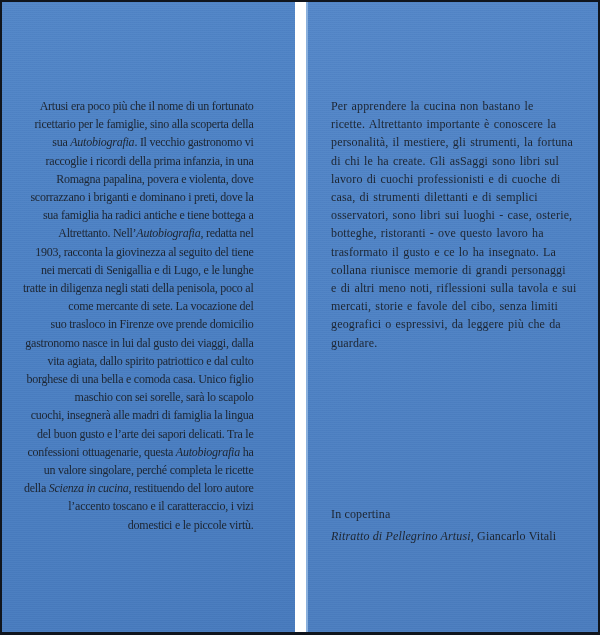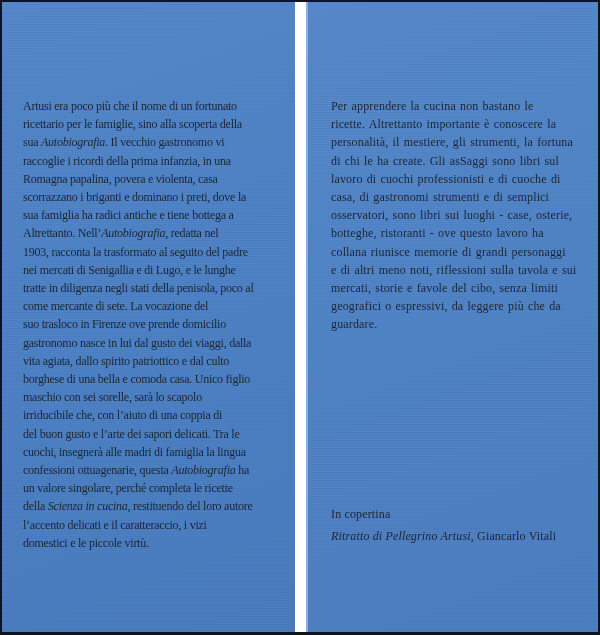--- a/index.html
+++ b/index.html
@@ -21,20 +21,21 @@
   .panel {
     position: absolute;
     top: 0;
     bottom: 0;
   }
   .panel-left {
     left: 0;
     width: 293px;
     background: linear-gradient(160deg, #5286c8 0%, #4b80c4 45%, #477abd 100%);
     border-right: 1px solid #3d72b6;
+    text-align: right;
   }
   .panel-right {
     left: 304px;
     right: 0;
     background: linear-gradient(160deg, #5487c9 0%, #4e82c5 45%, #4a7cbe 100%);
     border-left: 2px solid #8ab0dd;
   }
   
   .panel::after {
     content: "";
@@ -90,56 +91,56 @@
 <body>
 
 <div class="scan">
 
   <div class="panel panel-left" style="background-color: rgb(75, 128, 196);">
     <div class="textblock left-text">
         <div class="line"><span>Artusi era poco più che il nome di un fortunato</span></div>
         <div class="line"><span>ricettario per le famiglie, sino alla scoperta della</span></div>
         <div class="line"><span>sua </span><i>Autobiografia</i><span>. Il vecchio gastronomo vi</span></div>
         <div class="line"><span>raccoglie i ricordi della prima infanzia, in una</span></div>
-        <div class="line"><span>Romagna papalina, povera e violenta, casa</span></div>
+        <div class="line"><span>Romagna papalina, povera e violenta, dove</span></div>
         <div class="line"><span>scorrazzano i briganti e dominano i preti, dove la</span></div>
         <div class="line"><span>sua famiglia ha radici antiche e tiene bottega a</span></div>
         <div class="line"><span>Altrettanto. Nell’</span><i>Autobiografia</i><span>, redatta nel</span></div>
-        <div class="line"><span>1903, racconta la trasformato al seguito del padre</span></div>
+        <div class="line"><span>1903, racconta la giovinezza al seguito del tiene</span></div>
         <div class="line"><span>nei mercati di Senigallia e di Lugo, e le lunghe</span></div>
         <div class="line"><span>tratte in diligenza negli stati della penisola, poco al</span></div>
         <div class="line"><span>come mercante di sete. La vocazione del</span></div>
         <div class="line"><span>suo trasloco in Firenze ove prende domicilio</span></div>
         <div class="line"><span>gastronomo nasce in lui dal gusto dei viaggi, dalla</span></div>
         <div class="line"><span>vita agiata, dallo spirito patriottico e dal culto</span></div>
         <div class="line"><span>borghese di una bella e comoda casa. Unico figlio</span></div>
         <div class="line"><span>maschio con sei sorelle, sarà lo scapolo</span></div>
-        <div class="line"><span>irriducibile che, con l’aiuto di una coppia di</span></div>
+        <div class="line"><span>cuochi, insegnerà alle madri di famiglia la lingua</span></div>
         <div class="line"><span>del buon gusto e l’arte dei sapori delicati. Tra le</span></div>
-        <div class="line"><span>cuochi, insegnerà alle madri di famiglia la lingua</span></div>
         <div class="line"><span>confessioni ottuagenarie, questa </span><i>Autobiografia</i><span> ha</span></div>
         <div class="line"><span>un valore singolare, perché completa le ricette</span></div>
         <div class="line"><span>della </span><i>Scienza in cucina</i><span>, restituendo del loro autore</span></div>
-        <div class="line"><span>l’accento delicati e il caratteraccio, i vizi</span></div>
+        <div class="line"><span>l’accento toscano e il caratteraccio, i vizi</span></div>
         <div class="line"><span>domestici e le piccole virtù.</span></div>
       </div>
   </div>
 
   <div class="gutter"></div>
 
   <div class="panel panel-right" style="background-color: rgb(78, 130, 197);">
     <div class="textblock right-text">
         <div class="line"><span>Per apprendere la cucina non bastano le</span></div>
         <div class="line"><span>ricette. Altrettanto importante è conoscere la</span></div>
         <div class="line"><span>personalità, il mestiere, gli strumenti, la fortuna</span></div>
         <div class="line"><span>di chi le ha create. Gli asSaggi sono libri sul</span></div>
         <div class="line"><span>lavoro di cuochi professionisti e di cuoche di</span></div>
-        <div class="line"><span>casa, di gastronomi strumenti e di semplici</span></div>
+        <div class="line"><span>casa, di strumenti dilettanti e di semplici</span></div>
         <div class="line"><span>osservatori, sono libri sui luoghi - case, osterie,</span></div>
         <div class="line"><span>botteghe, ristoranti - ove questo lavoro ha</span></div>
+        <div class="line"><span>trasformato il gusto e ce lo ha insegnato. La</span></div>
         <div class="line"><span>collana riunisce memorie di grandi personaggi</span></div>
         <div class="line"><span>e di altri meno noti, riflessioni sulla tavola e sui</span></div>
         <div class="line"><span>mercati, storie e favole del cibo, senza limiti</span></div>
         <div class="line"><span>geografici o espressivi, da leggere più che da</span></div>
         <div class="line"><span>guardare.</span></div>
       </div>
     <div class="textblock credit-text">
         <div class="line"><span>In copertina</span></div>
         <div class="line"><i>Ritratto di Pellegrino Artusi</i><span>, Giancarlo Vitali</span></div>
       </div>

